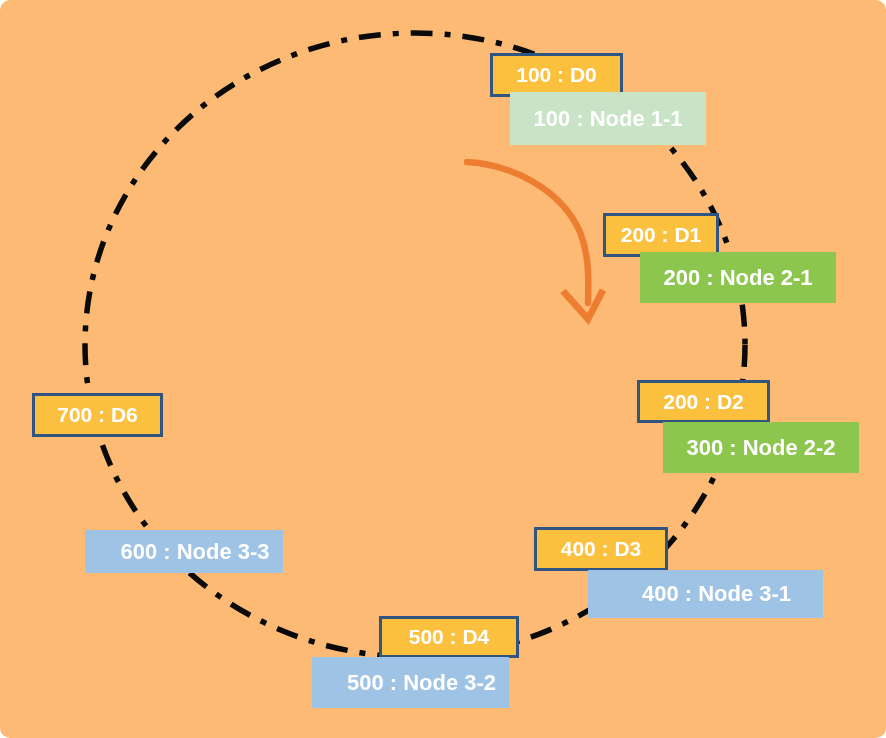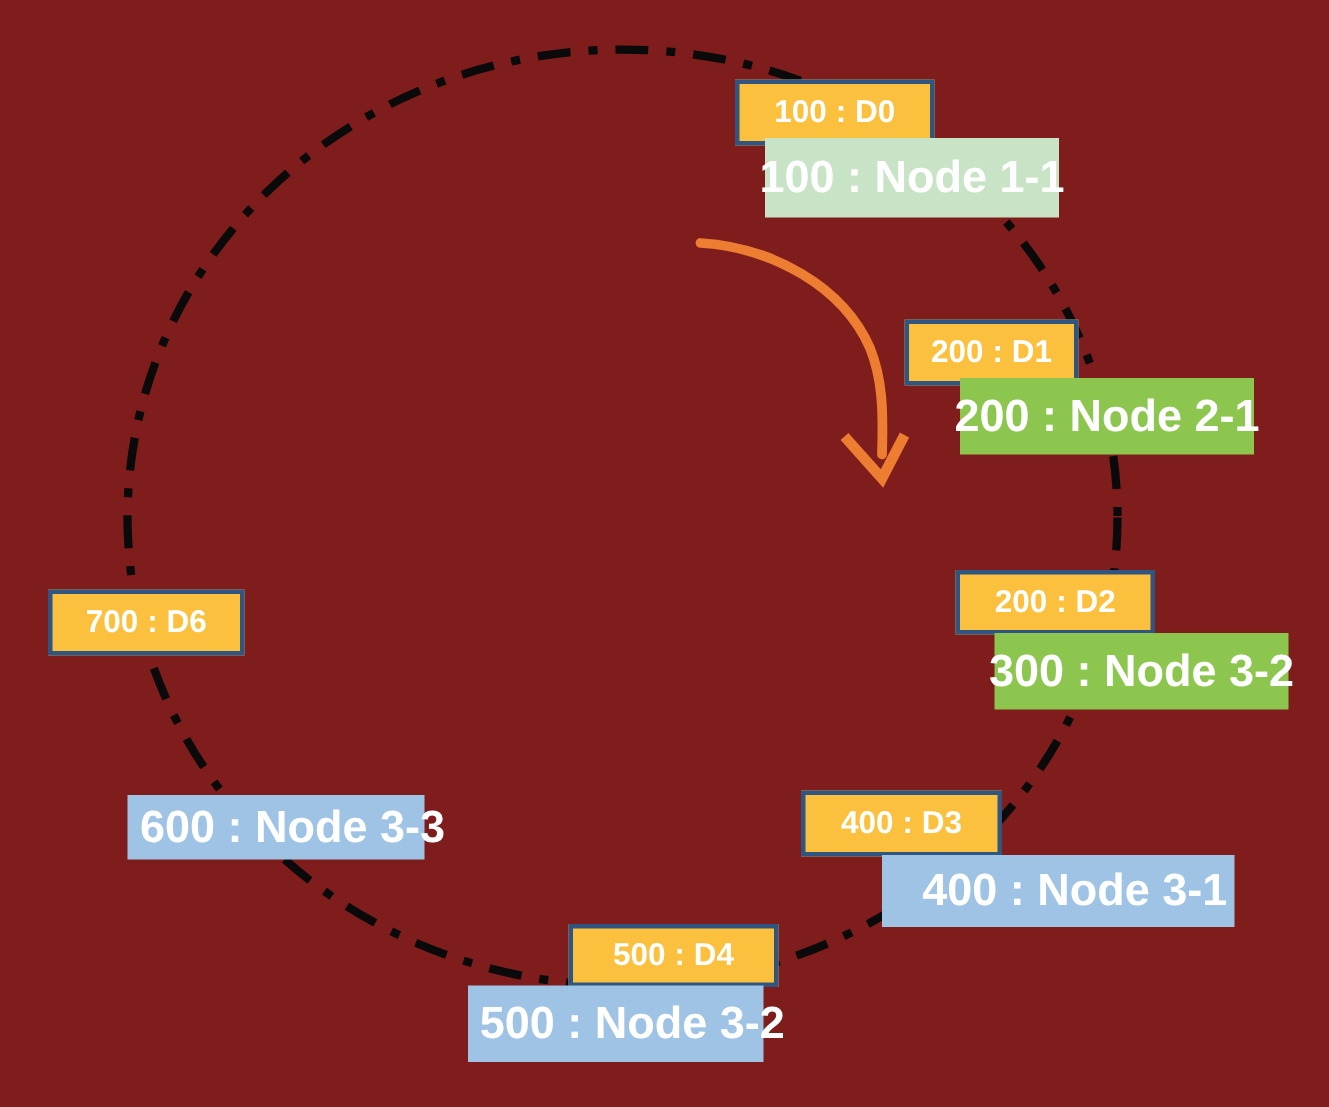--- a/index.html
+++ b/index.html
@@ -5,22 +5,23 @@
   html, body {
     margin: 0;
     padding: 0;
     background: #ffffff;
     font-family: "Liberation Sans", sans-serif;
   }
   .stage {
     position: relative;
     width: 886px;
     height: 738px;
-    background: #7f1d1d;
+    background: #fdba74;
     overflow: hidden;
+    border-radius: 10px;
   }
   .ring-svg {
     position: absolute;
     left: 0;
     top: 0;
     z-index: 0;
   }
   .ring {
     fill: none;
     stroke: var(--ring, #0a0a0a);
@@ -50,21 +51,21 @@
     font-weight: bold;
     white-space: nowrap;
     z-index: 1;
   }
   .dbox {
     background: var(--data-box, #FBC13E);
     border: 3px solid var(--data-border, #2F5580);
     font-size: 21px;
   }
   .nbox {
-    font-size: 30px;
+    font-size: 22px;
   }
   .nbox.green-light { background: var(--node-green-light, #C9E3C6); }
   .nbox.green       { background: var(--node-green, #8DC64E); }
   .nbox.blue        { background: var(--node-blue, #9FC3E5); padding-left: 22px; }
 </style>
 </head>
 <body>
 
 <div class="stage">
 
@@ -74,21 +75,21 @@
     <polyline class="arrow-head" points="563,291 588,319 603,290"></polyline>
   </svg>
 
   <div class="box dbox" style="left:490px; top:53px; width:133px; height:44px;">100 : D0</div>
   <div class="box nbox green-light" style="left:510px; top:92px; width:196px; height:53px;">100 : Node 1-1</div>
 
   <div class="box dbox" style="left:603px; top:213px; width:116px; height:44px;">200 : D1</div>
   <div class="box nbox green" style="left:640px; top:252px; width:196px; height:51px;">200 : Node 2-1</div>
 
   <div class="box dbox" style="left:637px; top:380px; width:133px; height:43px;">200 : D2</div>
-  <div class="box nbox green" style="left:663px; top:422px; width:196px; height:51px;">300 : Node 3-2</div>
+  <div class="box nbox green" style="left:663px; top:422px; width:196px; height:51px;">300 : Node 2-2</div>
 
   <div class="box dbox" style="left:534px; top:527px; width:134px; height:44px;">400 : D3</div>
   <div class="box nbox blue" style="left:562px; top:570px; width:235px; height:48px;margin-left:26px;">400 : Node 3-1</div>
 
   <div class="box dbox" style="left:343px; top:616px; width:140px; height:42px;margin-left:36px;">500 : D4</div>
   <div class="box nbox blue" style="left:312px; top:657px; width:197px; height:51px;">500 : Node 3-2</div>
 
   <div class="box nbox blue" style="left:85px; top:530px; width:198px; height:43px;">600 : Node 3-3</div>
 
   <div class="box dbox" style="left:32px; top:393px; width:131px; height:44px;">700 : D6</div>

